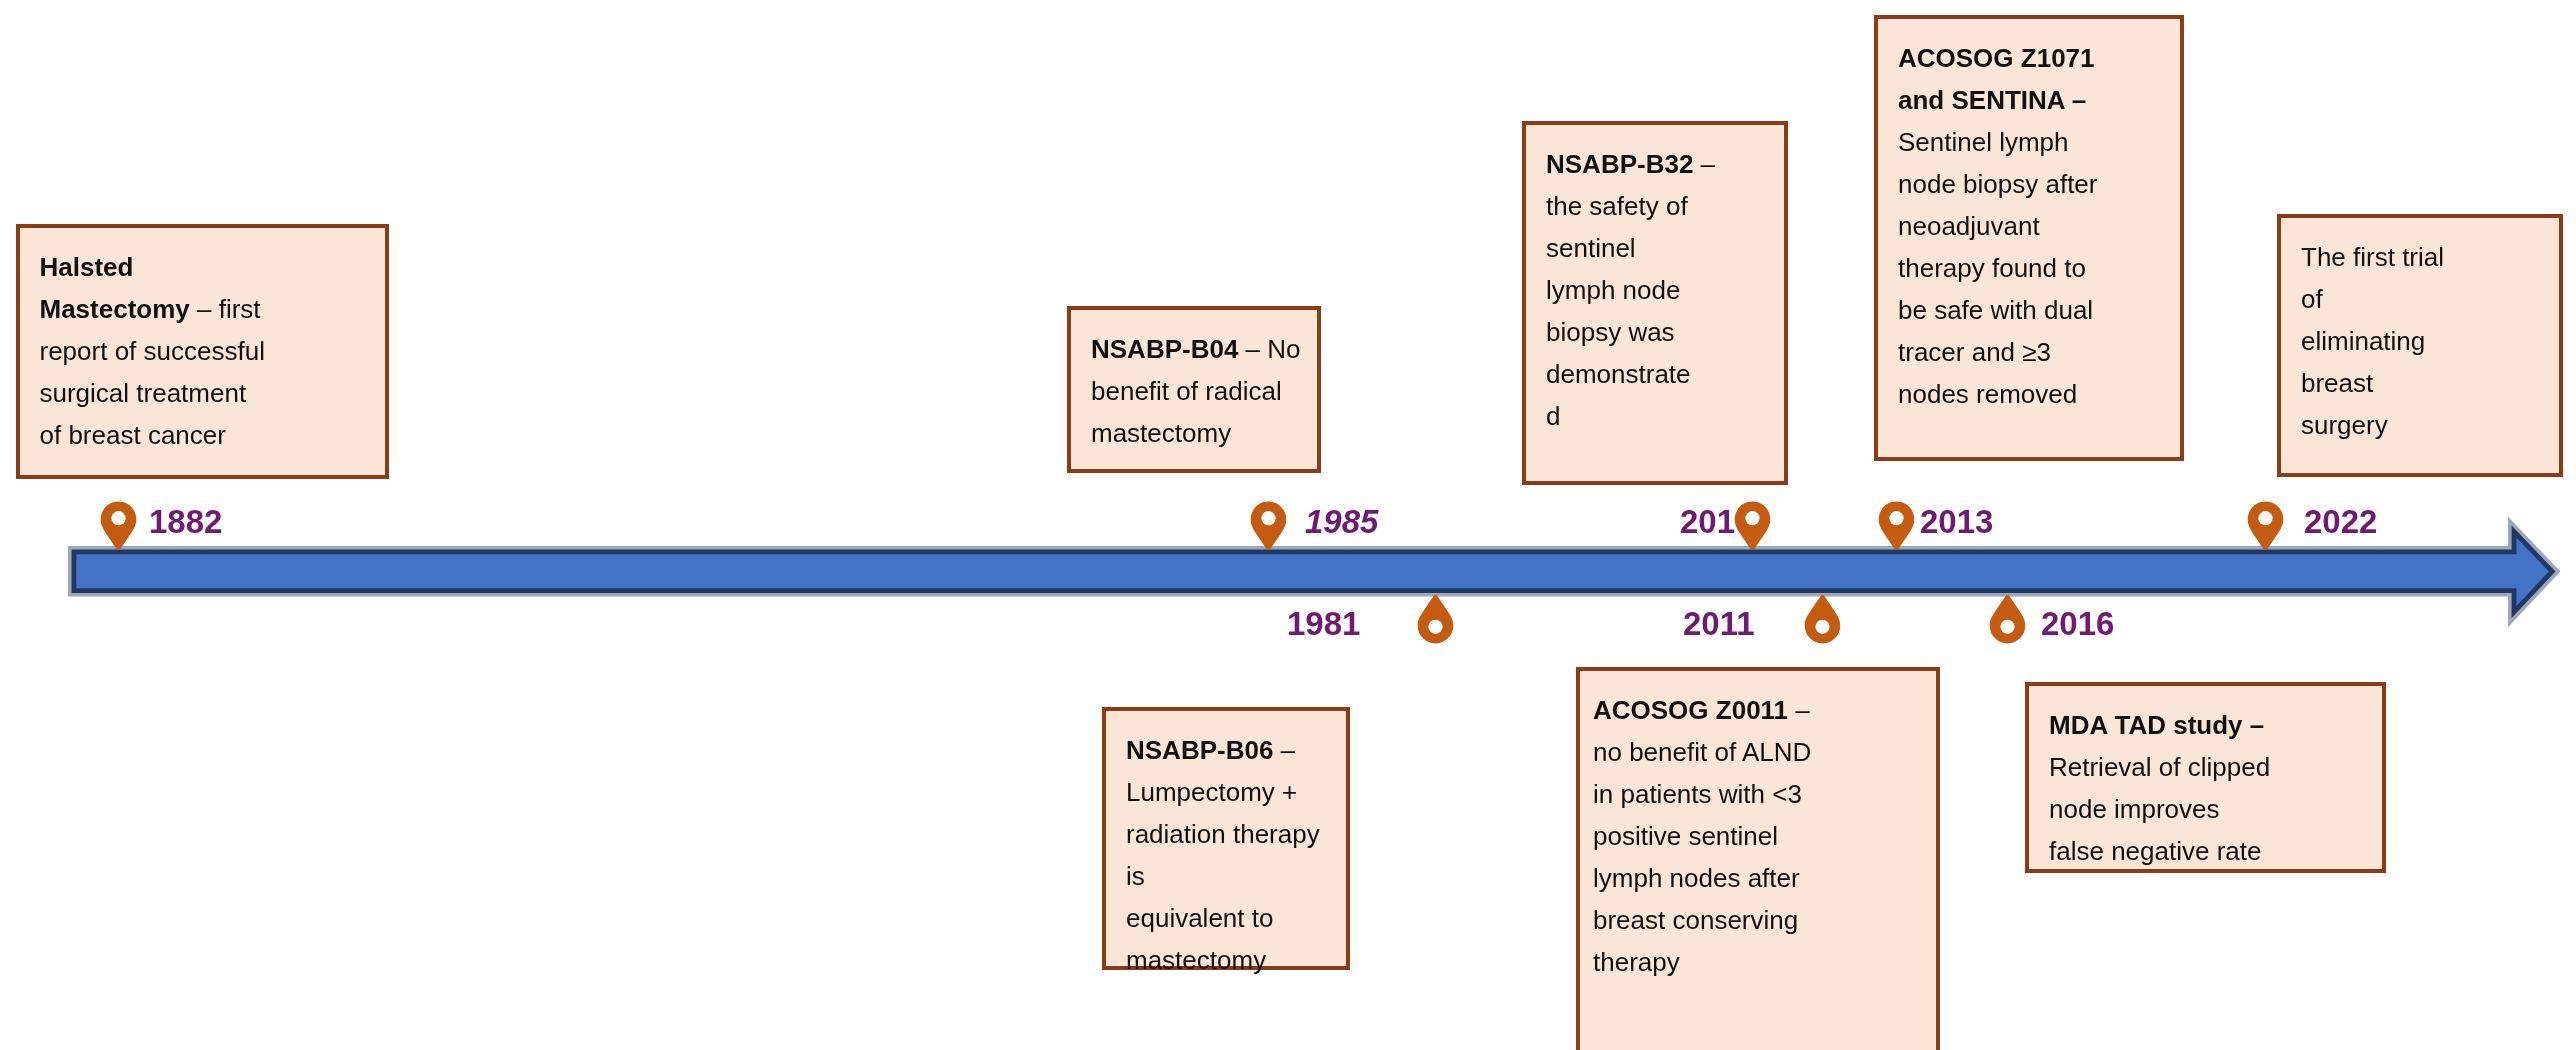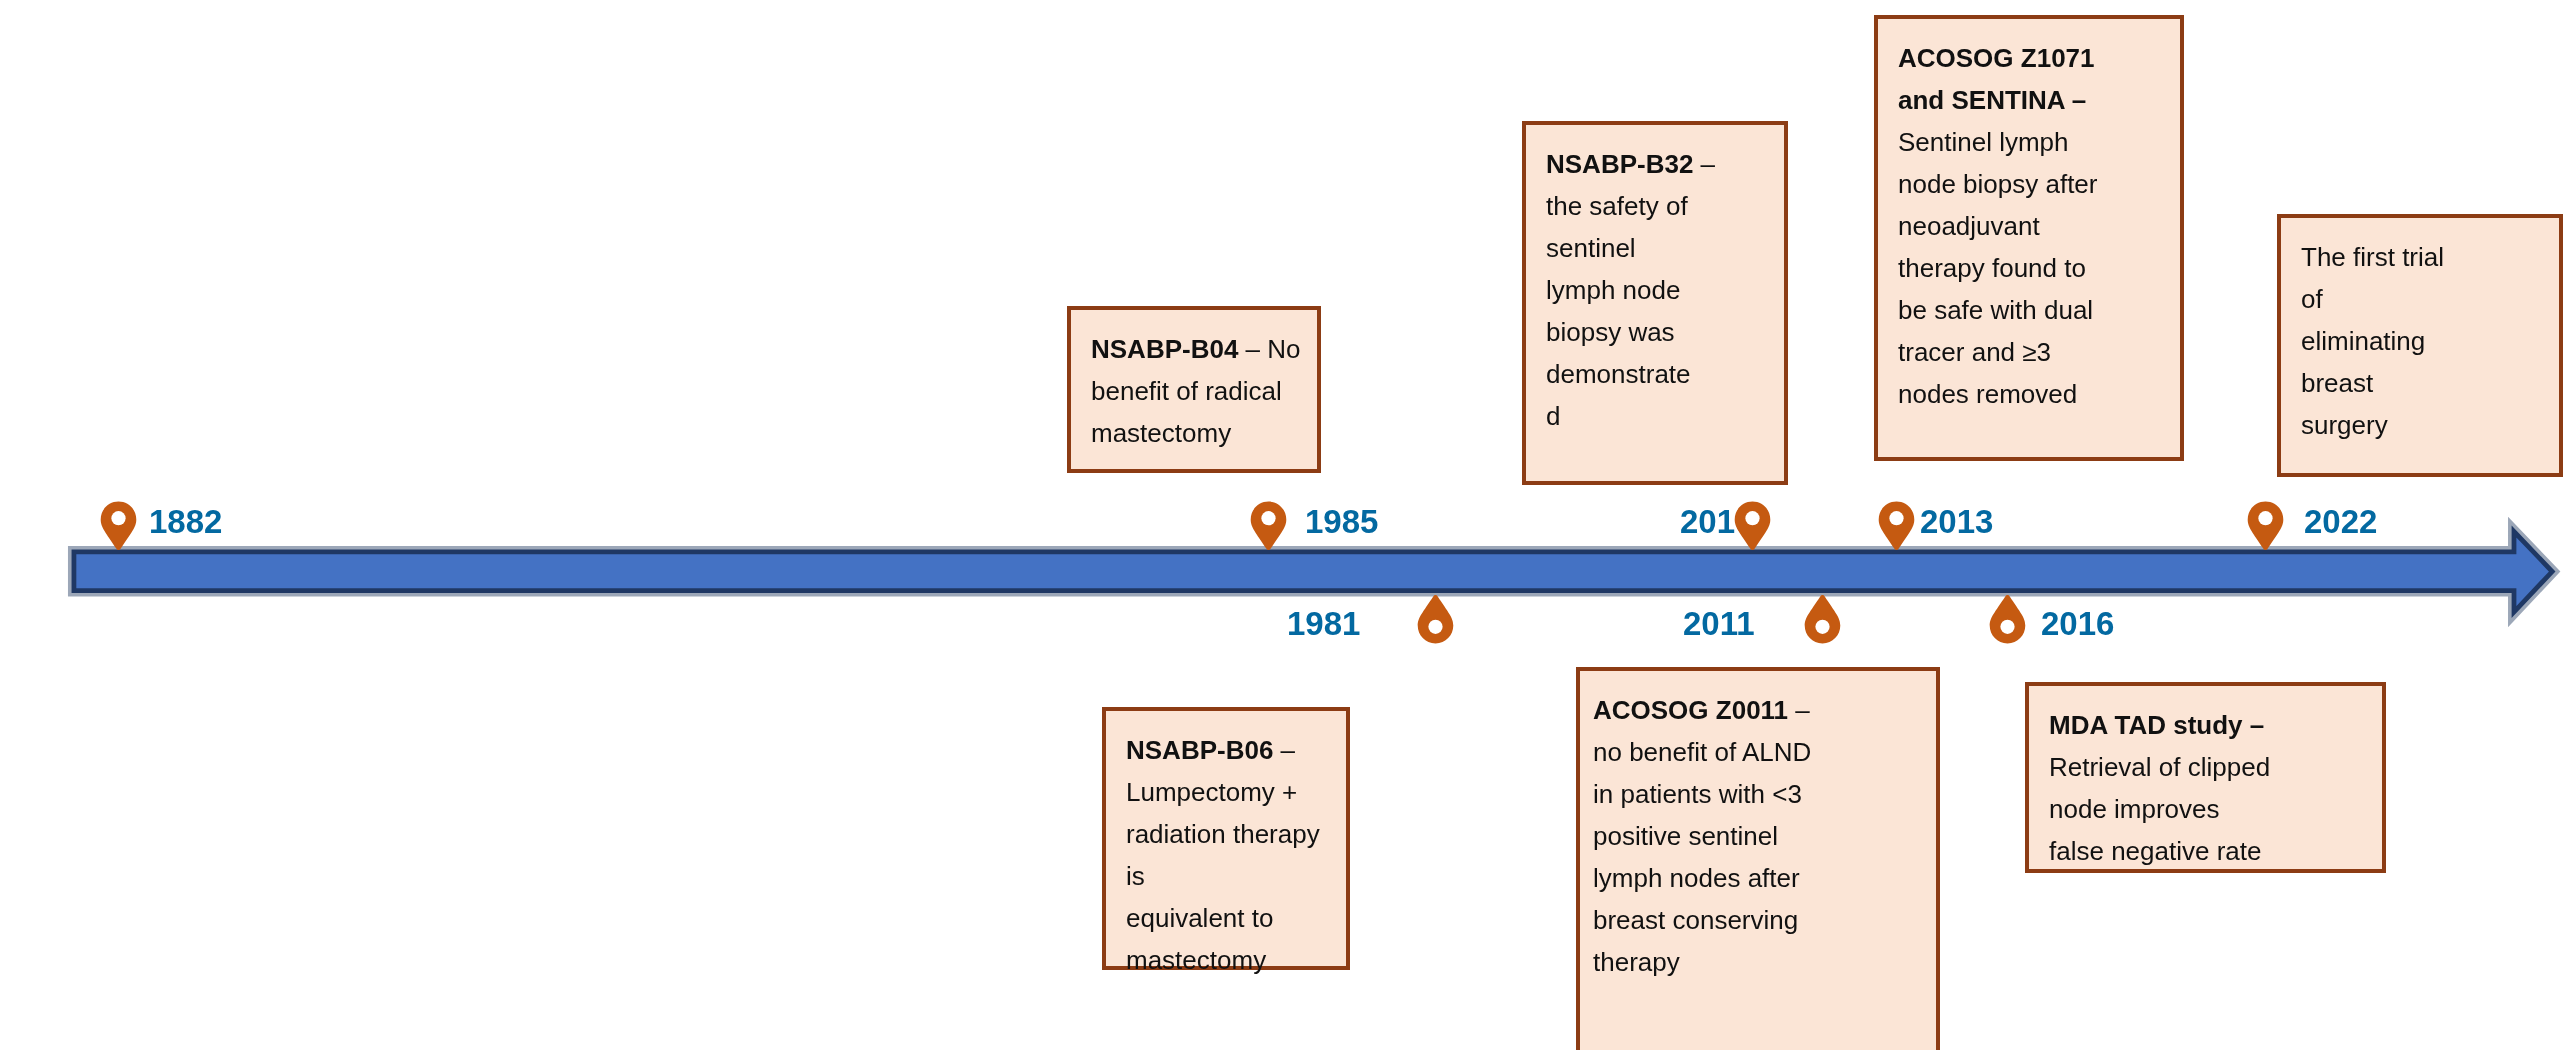--- a/index.html
+++ b/index.html
@@ -30,26 +30,26 @@
   #box-z0011   {left:1576px;top:667px; width:364px; height:418px;padding-left:13px;}
   #box-z1071   {left:1874px;top:15px;   width:310px; height:446px;}
   #box-first   {left:2277px;top:214px;  width:286px; height:263px;}
   #box-mda     {left:2025px;top:654px; width:361px; height:191px;margin-top:28px;}
 
   
   .year{
     position:absolute;
     font-size:33px;
     font-weight:700;
-    color:#0369a1;
+    color:#701a75;
     line-height:36px;
     white-space:nowrap;
   }
   #year-1882{left:149px; top:504px;}
-  #year-1985{left:1305px;top:504px;}
+  #year-1985{left:1305px;top:504px;font-style:italic;}
   #year-1989{left:1287px;top:606px;}
   #year-2010{left:1632px;top:504px;margin-left:48px;}
   #year-2011{left:1683px;top:606px;}
   #year-2013{left:1920px;top:504px;}
   #year-2016{left:2041px;top:606px;}
   #year-2022{left:2304px;top:504px;}
 
   
   .pin{position:absolute;width:37px;height:51px;}
   .pin svg{display:block;width:100%;height:100%;}
@@ -66,20 +66,25 @@
 </head>
 <body>
 
 <div class="stage">
 
   <svg class="arrow-svg" viewBox="0 0 4316 1760" xmlns="http://www.w3.org/2000/svg">
     <polygon points="123,925 4213,925 4213,891 4277,958 4213,1026 4213,990 123,990" fill="none" stroke="#9CA7B8" stroke-width="20" stroke-linejoin="miter"></polygon>
     <polygon points="123,925 4213,925 4213,891 4277,958 4213,1026 4213,990 123,990" fill="#4472C4" stroke="#1F3864" stroke-width="8" stroke-linejoin="miter"></polygon>
   </svg>
 
+  <div class="event-box" id="box-halsted"><span class="t-bold">Halsted
+Mastectomy</span><span> – first
+report of successful
+surgical treatment
+of breast cancer</span></div>
 
   <div class="event-box" id="box-b04"><span class="t-bold">NSABP-B04</span><span> – No
 benefit of radical
 mastectomy</span></div>
 
   <div class="event-box" id="box-b06"><span class="t-bold">NSABP-B06</span><span> –
 Lumpectomy +
 radiation therapy is
 equivalent to
 mastectomy</span></div>

